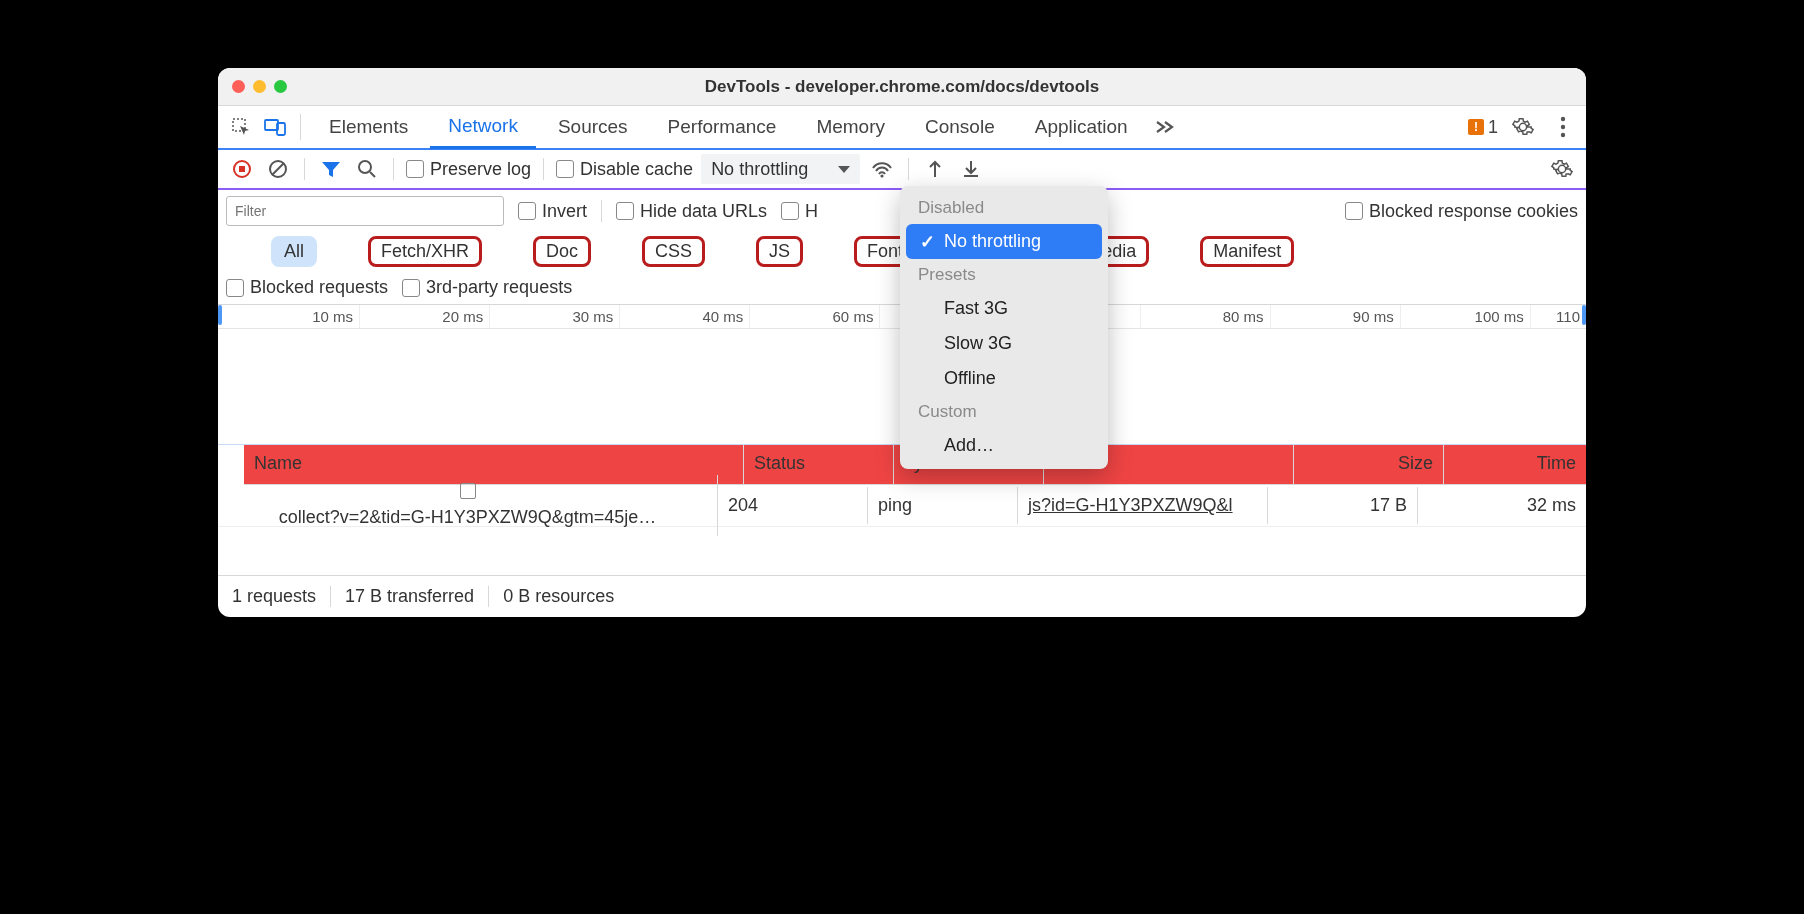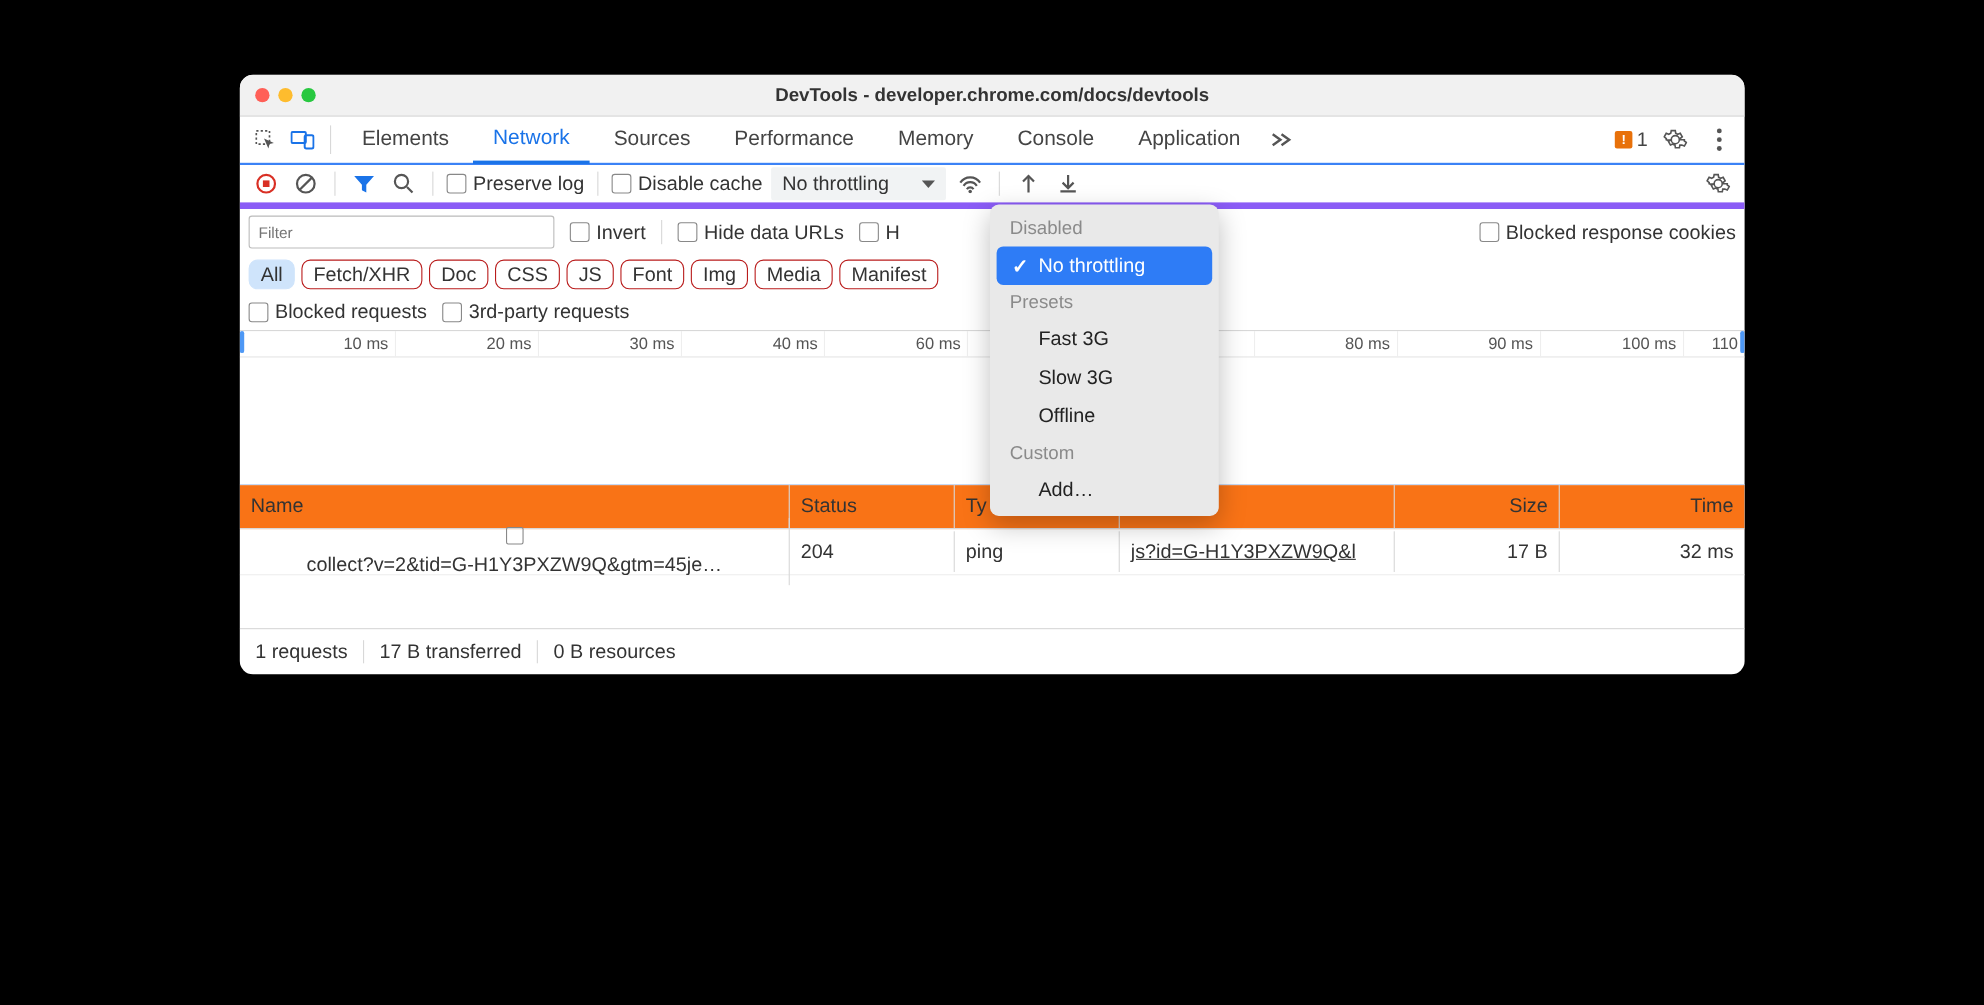--- a/index.html
+++ b/index.html
@@ -95,21 +95,21 @@
   font-size: 12px;
   font-weight: 700;
   border-radius: 2px;
 }
 .toolbar {
   height: 40px;
   display: flex;
   align-items: center;
   padding: 0 10px;
   gap: 8px;
-  border-bottom: 6px solid #8b5cf6;
+  border-bottom: 2px solid #8b5cf6;
 }
 .toolbar .sep {
   width: 1px; height: 22px; background: #d8d8d8;
   margin: 0 4px;
 }
 .toolbar .iconbtn {
   width: 28px; height: 28px;
   display: flex; align-items: center; justify-content: center;
   cursor: pointer;
   color: #555;
@@ -163,27 +163,28 @@
   padding: 0 8px;
   font-size: 14px;
   color: #888;
 }
 .filter-chips {
   display: flex;
   gap: 6px;
   align-items: center;
 }
 .chip {
-  border: 1px solid #b91c1c;
+  border: 3px solid #b91c1c;
   border-radius: 8px;
   padding: 2px 10px;
   font-size: 18px;
   color: #333;
   cursor: pointer;
   background: #fff;
+  margin-left: 45px;
 }
 .chip.active {
   background: #cfe4fb;
   border-color: #cfe4fb;
 }
 .filterbar .row2 {
   width: 100%;
   display: flex;
   align-items: center;
   gap: 14px;
@@ -214,24 +215,25 @@
   width: 4px;
   height: 20px;
   background: #4e98f5;
   border-radius: 2px;
 }
 .timeline .marker-left { left: 0; }
 .timeline .marker-right { right: 0; }
 .table-header {
   display: flex;
   height: 40px;
-  background: #f97316;
+  background: #ef4444;
   border-bottom: 1px solid #d8d8d8;
   font-size: 18px;
   color: #333;
+  margin-left: 26px;
 }
 .table-header .col, .table-row .col {
   border-right: 1px solid #d8d8d8;
   padding: 8px 10px;
   overflow: hidden;
   white-space: nowrap;
   text-overflow: ellipsis;
 }
 .col-name { width: 500px; }
 .col-status { width: 150px; }

